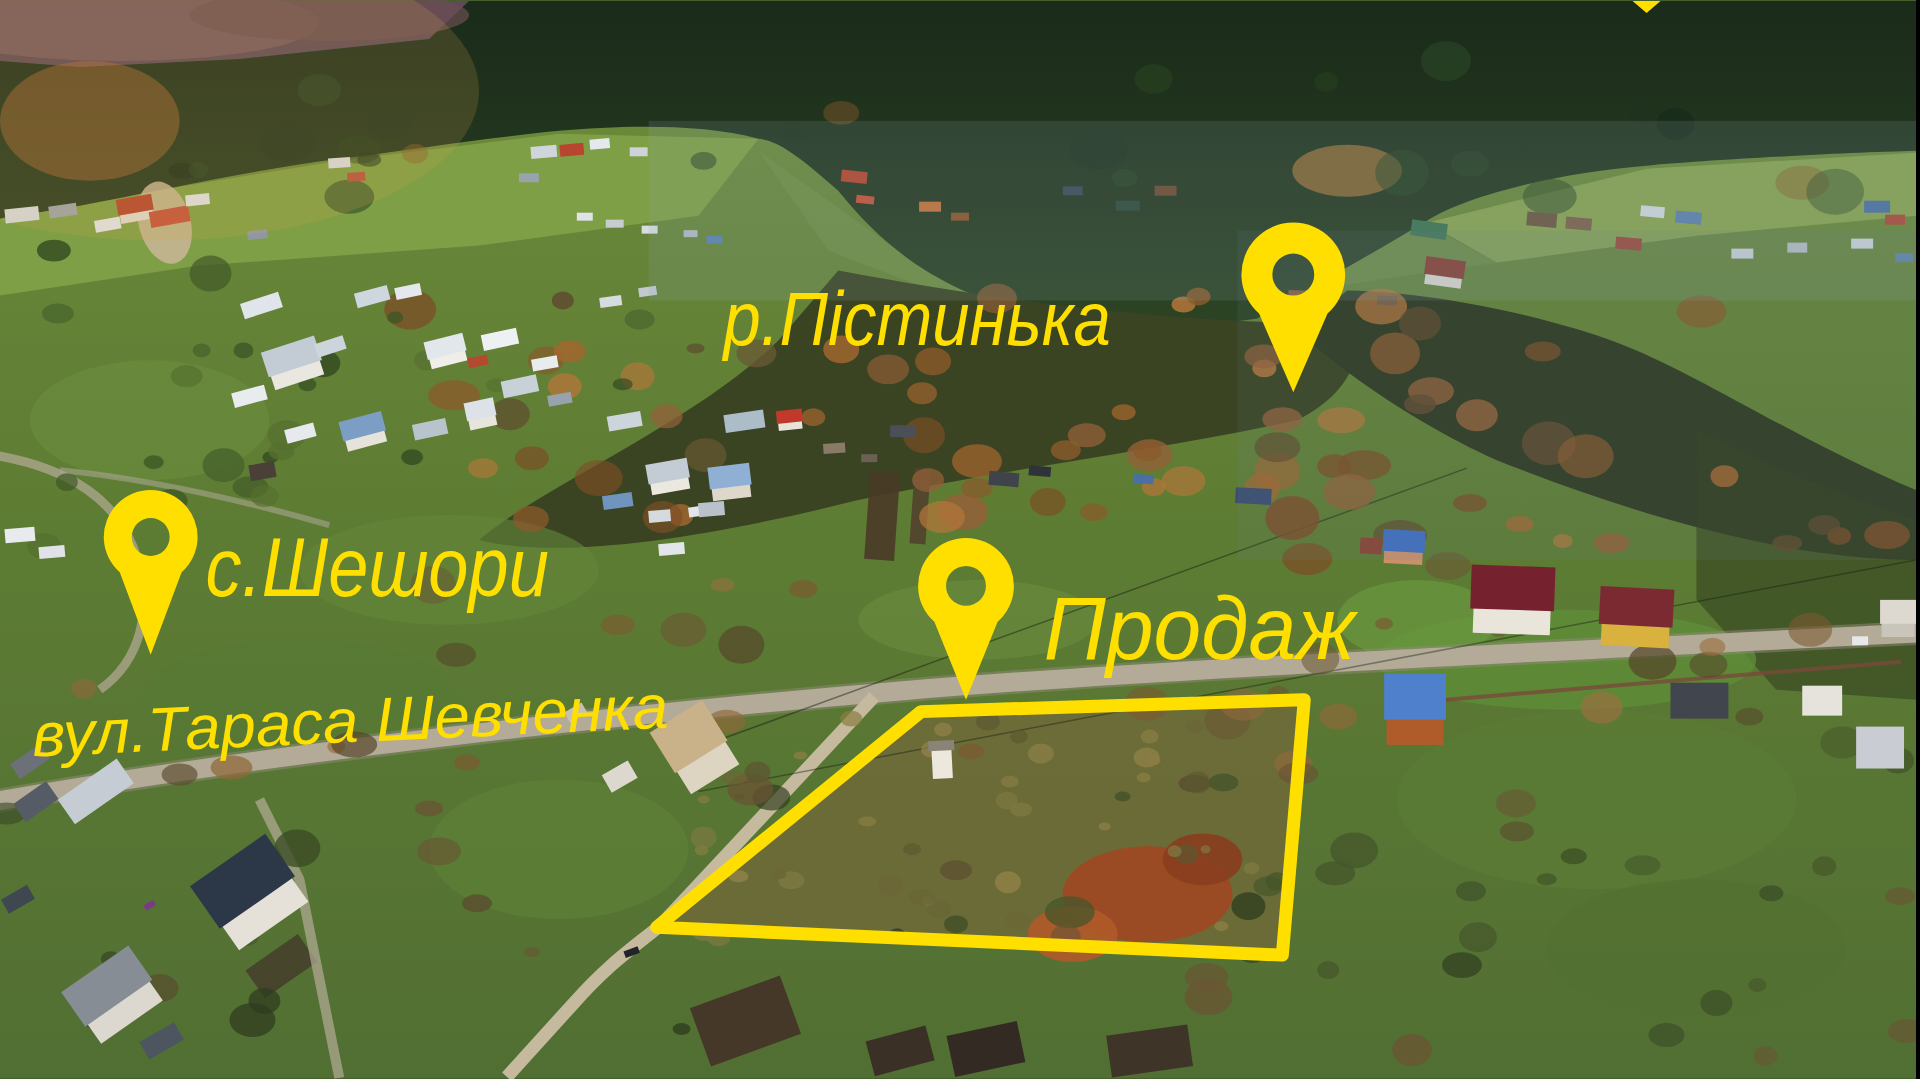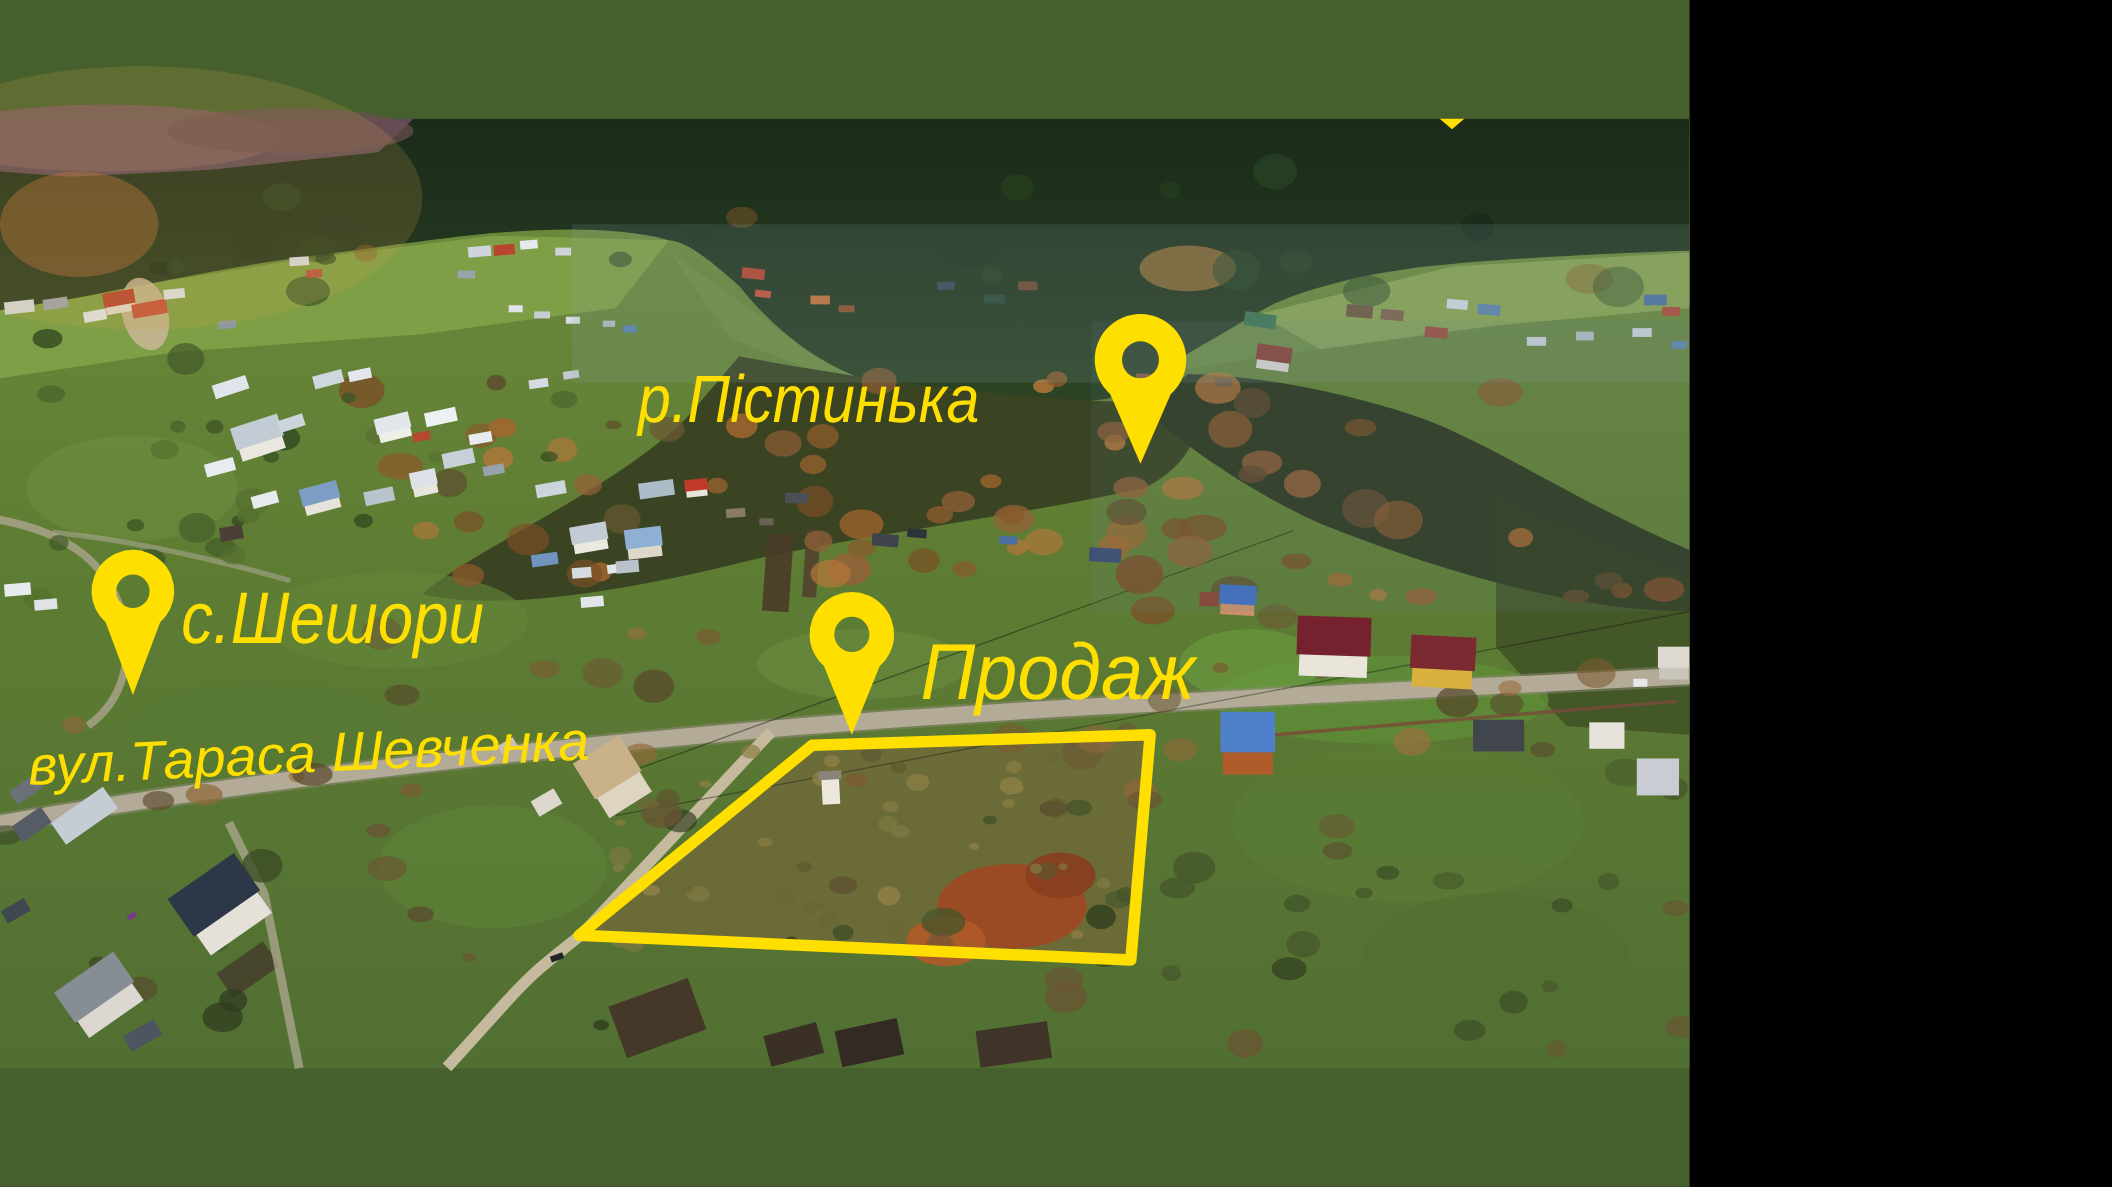--- a/index.html
+++ b/index.html
@@ -1,16 +1,16 @@
 <!DOCTYPE html>
 <html><head>
 <meta charset="utf-8">
 <style>
   html,body{margin:0;padding:0;background:#000;}
-  .stage{position:relative;width:1536px;height:1079px;overflow:hidden;background:#45602c;}
+  .stage{position:relative;width:1916px;height:1079px;overflow:hidden;background:#45602c;}
   .stage svg{display:block;width:100%;height:100%;}
   .map-label{font-family:"Liberation Sans","DejaVu Sans",sans-serif;font-style:italic;font-weight:normal;}
 </style>
 </head>
 <body>
 
 <div class="stage">
 <svg viewBox="0 0 1920 1079" xmlns="http://www.w3.org/2000/svg">
   <defs>
     <linearGradient id="gForest" x1="0" y1="0" x2="0" y2="1">

